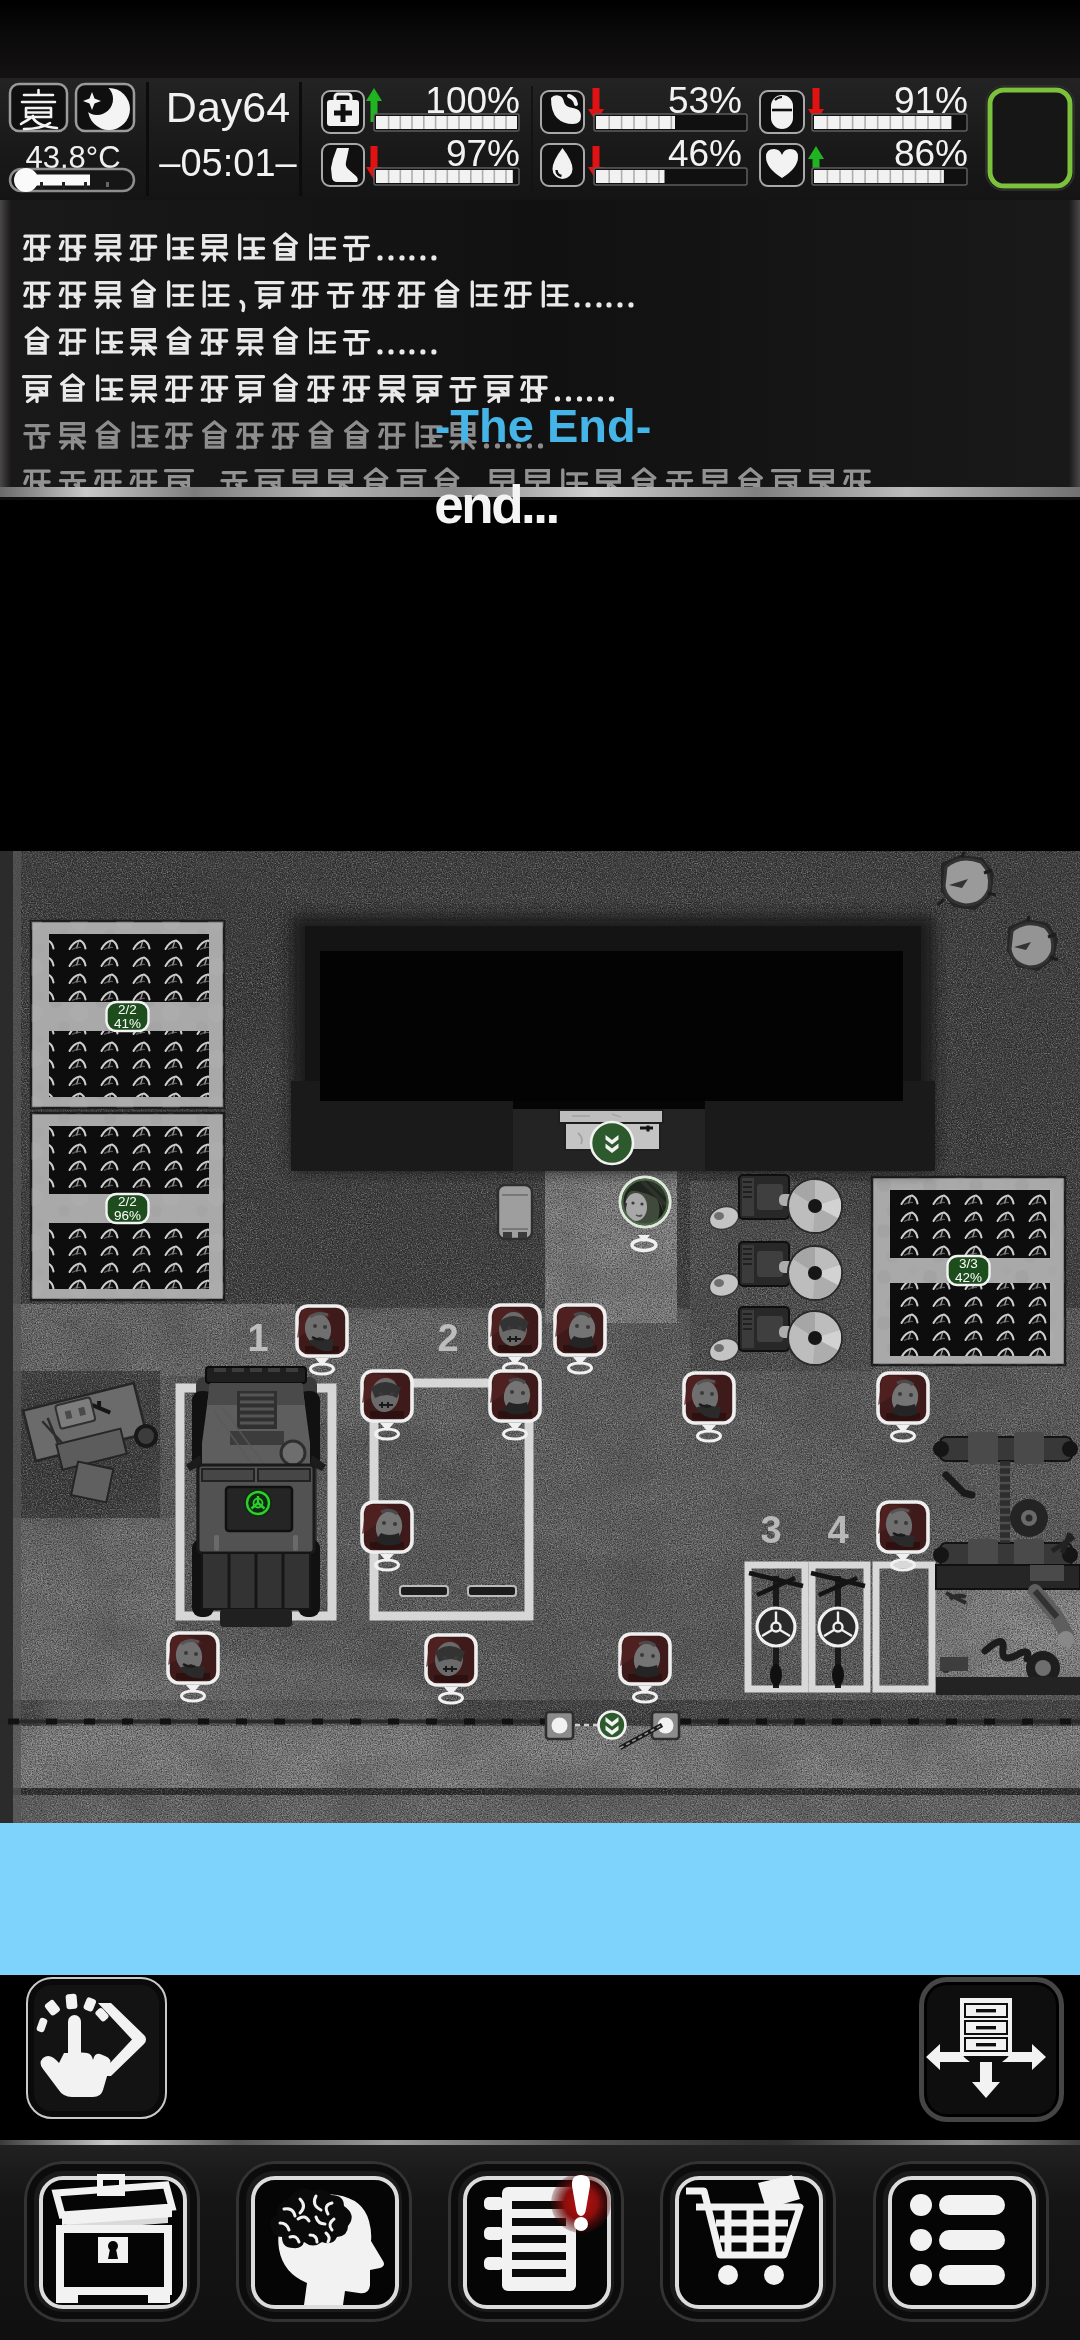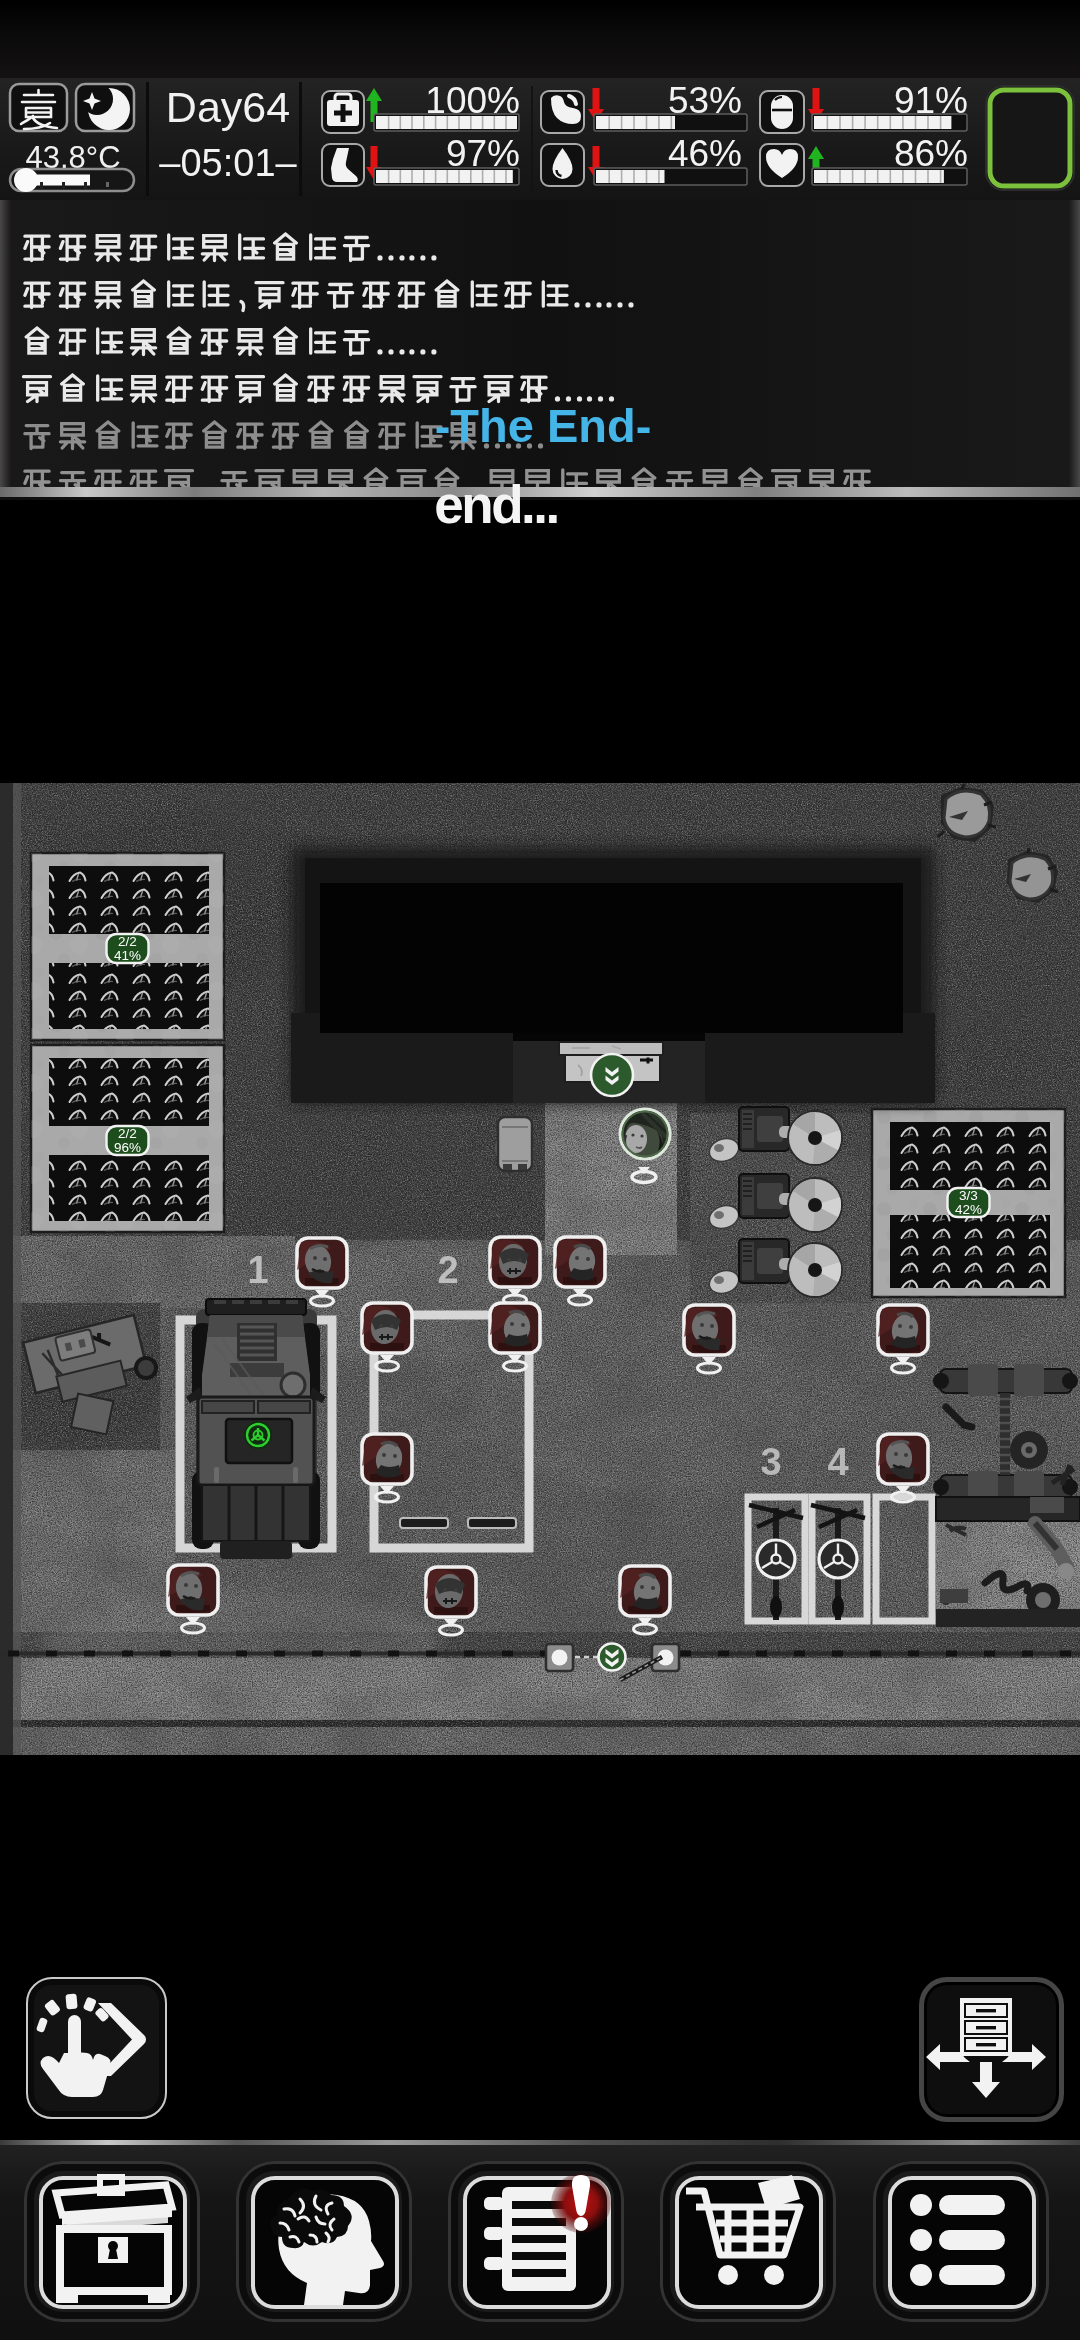--- a/index.html
+++ b/index.html
@@ -213,21 +213,21 @@
 </div>
 
 <div class="abs" style="left:0;top:487px;width:1080px;height:10px;background:linear-gradient(90deg,#6a6a6a,#c9c9c9 8%,#7d7d7d 18%,#b5b5b5 30%,#8a8a8a 42%,#d0d0d0 55%,#808080 70%,#bbb 84%,#707070 100%);border-bottom:3px solid #101010;"></div>
 
 <div class="abs" style="left:0;top:500px;width:1080px;height:313px;background:#000;"></div>
 
 <div class="abs" style="left:0;top:398px;width:1086px;text-align:center;font-size:47px;font-weight:bold;color:#45b5e8;letter-spacing:0px;">-The End-</div>
 
 <div class="abs" style="left:0;top:474px;width:992px;text-align:center;font-size:53px;font-weight:bold;color:#f4f4f4;letter-spacing:-2.5px;">end...</div>
 
-<div class="abs" style="left:0;top:783px;width:1080px;height:972px;background:#7dd3fc;">
+<div class="abs" style="left:0;top:851px;width:1080px;height:1124px;background:#7dd3fc;">
 <svg width="1080" height="972" viewBox="0 0 1080 972">
 <defs>
 <filter id="grainD" x="0" y="0" width="100%" height="100%">
 <feTurbulence type="fractalNoise" baseFrequency="0.8" numOctaves="2" seed="11" stitchTiles="stitch"></feTurbulence>
 <feColorMatrix type="matrix" values="0 0 0 0 0  0 0 0 0 0  0 0 0 0 0  2.4 0 0 0 -0.9"></feColorMatrix>
 </filter>
 <filter id="grainL" x="0" y="0" width="100%" height="100%">
 <feTurbulence type="fractalNoise" baseFrequency="0.8" numOctaves="2" seed="37" stitchTiles="stitch"></feTurbulence>
 <feColorMatrix type="matrix" values="0 0 0 0 1  0 0 0 0 1  0 0 0 0 1  2.4 0 0 0 -1.15"></feColorMatrix>
 </filter>

